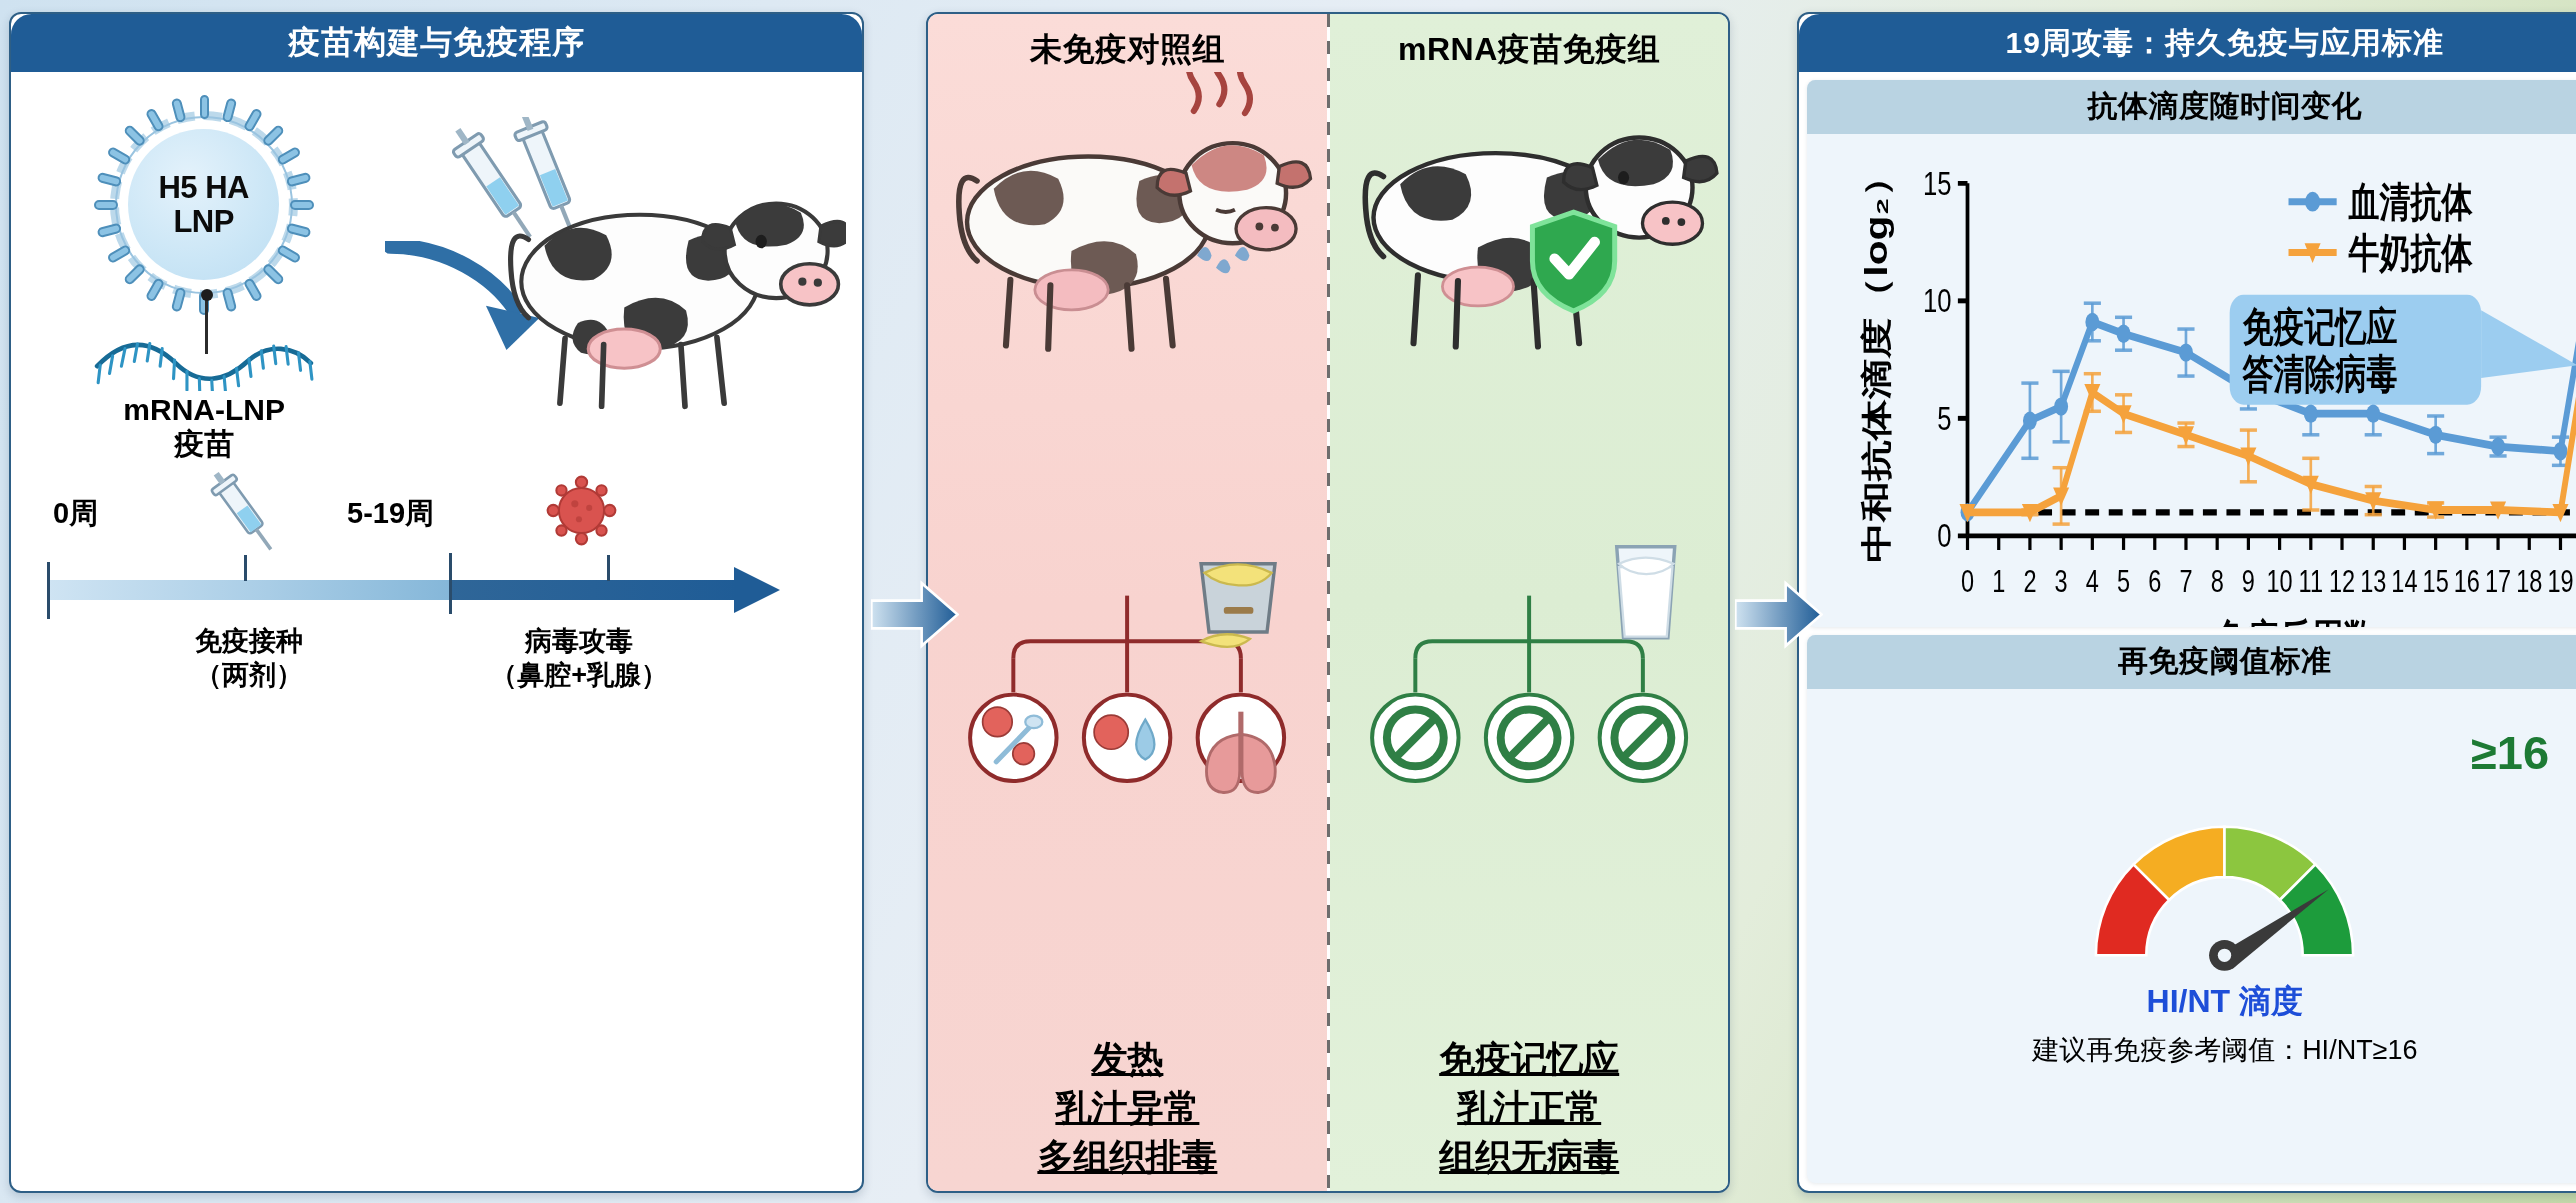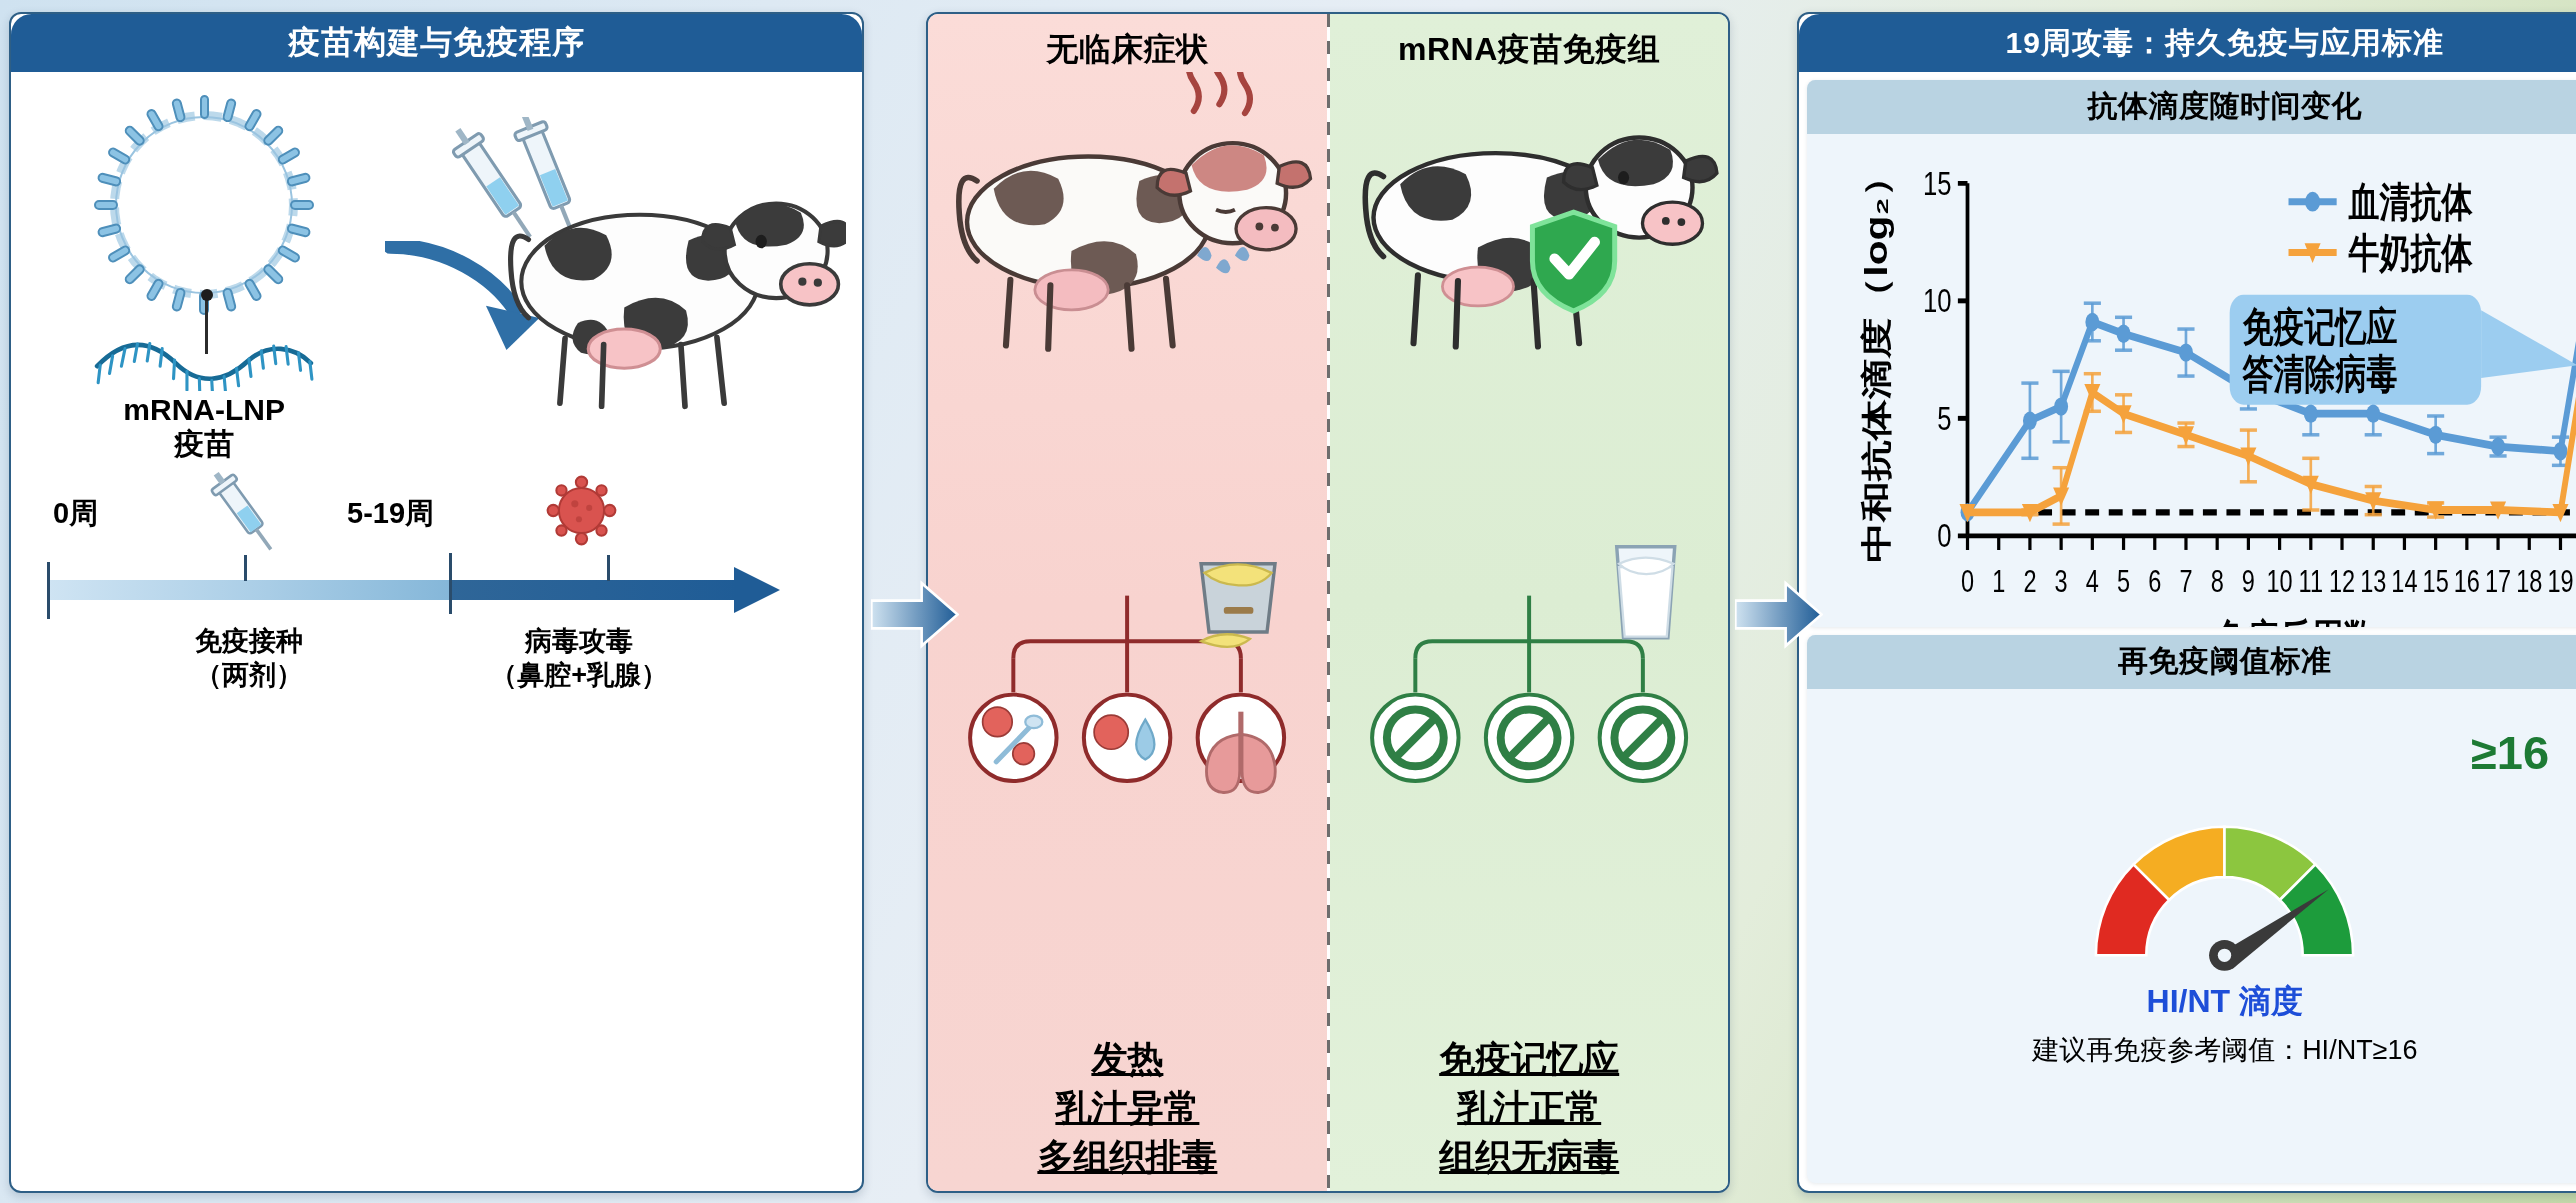--- a/index.html
+++ b/index.html
@@ -203,20 +203,24 @@
                 <div class="spike" style="transform: rotate(315deg);">
                   <i></i>
                 </div>
                 <div class="spike" style="transform: rotate(330deg);">
                   <i></i>
                 </div>
                 <div class="spike" style="transform: rotate(345deg);">
                   <i></i>
                 </div>
               </div>
+            <div class="lnp-core">
+              <span>H5 HA</span>
+              <span>LNP</span>
+            </div>
             <div class="stem"></div>
           </div>
 
           <svg class="mrna-strand" viewBox="0 0 430 120">
             <path d="M8 72 C 60 18, 110 18, 160 66 C 205 110, 255 104, 300 62 C 340 26, 390 34, 422 66" fill="none" stroke="#176b96" stroke-width="9" stroke-linecap="round"></path>
             <g stroke="#2e94c4" stroke-width="6" stroke-linecap="round">
               <line x1="14" y1="70" x2="10" y2="104"></line>
                 <line x1="38" y1="52" x2="32" y2="86"></line>
               <line x1="62" y1="38" x2="55" y2="72"></line>
                 <line x1="86" y1="29" x2="80" y2="63"></line>
@@ -357,21 +361,21 @@
           <stop offset="100%" stop-color="#1f5c96"></stop>
         </linearGradient>
       </defs>
     <path d="M0 48 L98 48 L98 14 L168 75 L98 136 L98 102 L0 102 Z" fill="url(#ga1)" stroke="#ffffff" stroke-width="5"></path>
   </svg>
 
   <section class="panel" id="panel-mid">
     <div class="panel-body" id="mid-body">
 
       <div class="half ctrl">
-        <div class="half-title">无临床症状</div>
+        <div class="half-title">未免疫对照组</div>
         <div class="cow-scene">
           <svg viewBox="0 0 700 520" style="width:100%;height:100%">
             <g stroke="#a6443f" stroke-width="11" fill="none" stroke-linecap="round">
               <path d="M470 70 q18 -26 0 -52 q-18 -26 0 -52"></path>
               <path d="M516 58 q18 -26 0 -52 q-18 -26 0 -52"></path>
               <path d="M562 74 q18 -26 0 -52 q-18 -26 0 -52"></path>
             </g>
             <ellipse cx="280" cy="270" rx="218" ry="118" fill="#fbfaf8" stroke="#4a3a36" stroke-width="8"></ellipse>
             <path d="M110 210 q52 -54 116 -18 q28 56 -24 82 q-78 12 -92 -64z" fill="#6d5a54"></path>
             <path d="M250 322 q68 -38 116 6 q16 60 -50 72 q-76 8 -66 -78z" fill="#6d5a54"></path>

